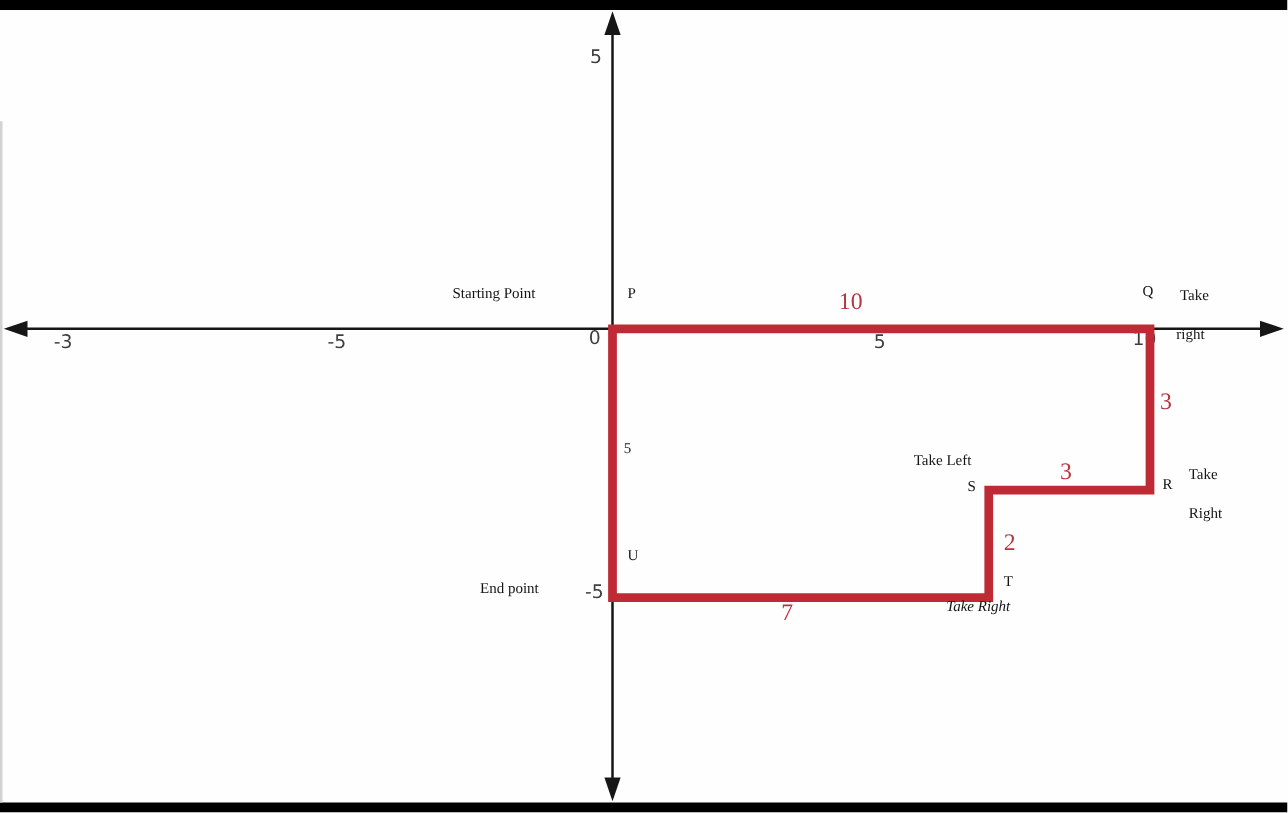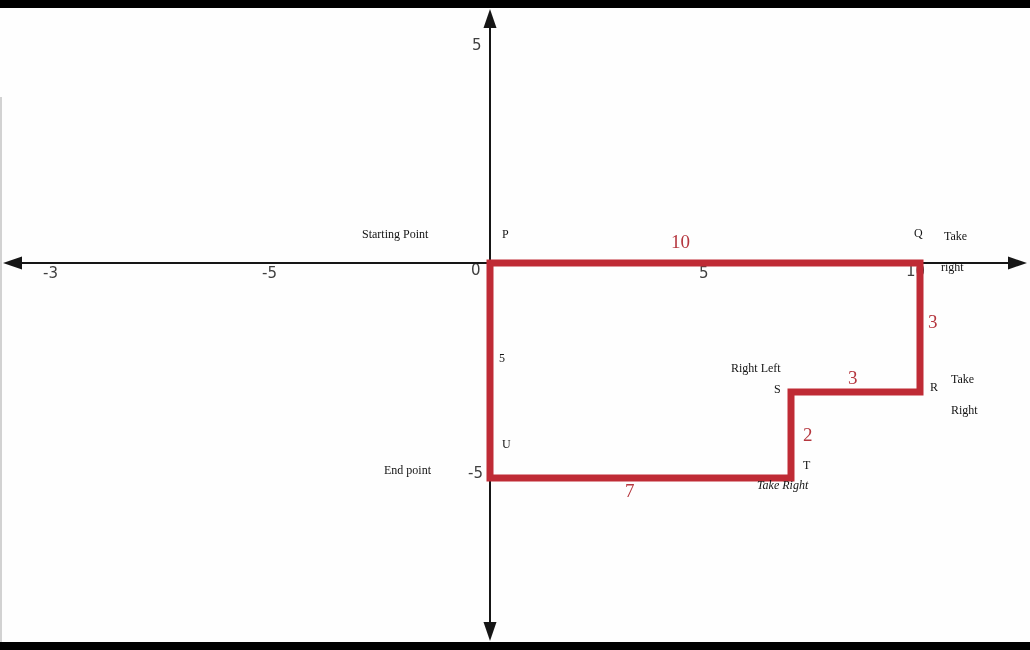--- a/index.html
+++ b/index.html
@@ -100,21 +100,21 @@
 
   <div class="label-layer">
     <span class="lbl lb-start">Starting Point</span>
     <span class="lbl lb-p">P</span>
     <span class="lbl lb-q">Q</span>
     <span class="lbl lb-qd1">Take</span>
     <span class="lbl lb-qd2">right</span>
     <span class="lbl lb-r">R</span>
     <span class="lbl lb-rd1">Take</span>
     <span class="lbl lb-rd2">Right</span>
-    <span class="lbl lb-sd">Right Left</span>
+    <span class="lbl lb-sd">Take Left</span>
     <span class="lbl lb-s">S</span>
     <span class="lbl lb-t">T</span>
     <span class="lbl lb-td">Take Right</span>
     <span class="lbl lb-u">U</span>
     <span class="lbl lb-end">End point</span>
     <span class="lbl lb-seg5">5</span>
     <span class="lbl red lb-seg10">10</span>
     <span class="lbl red lb-seg3a">3</span>
     <span class="lbl red lb-seg3b">3</span>
     <span class="lbl red lb-seg2">2</span>

